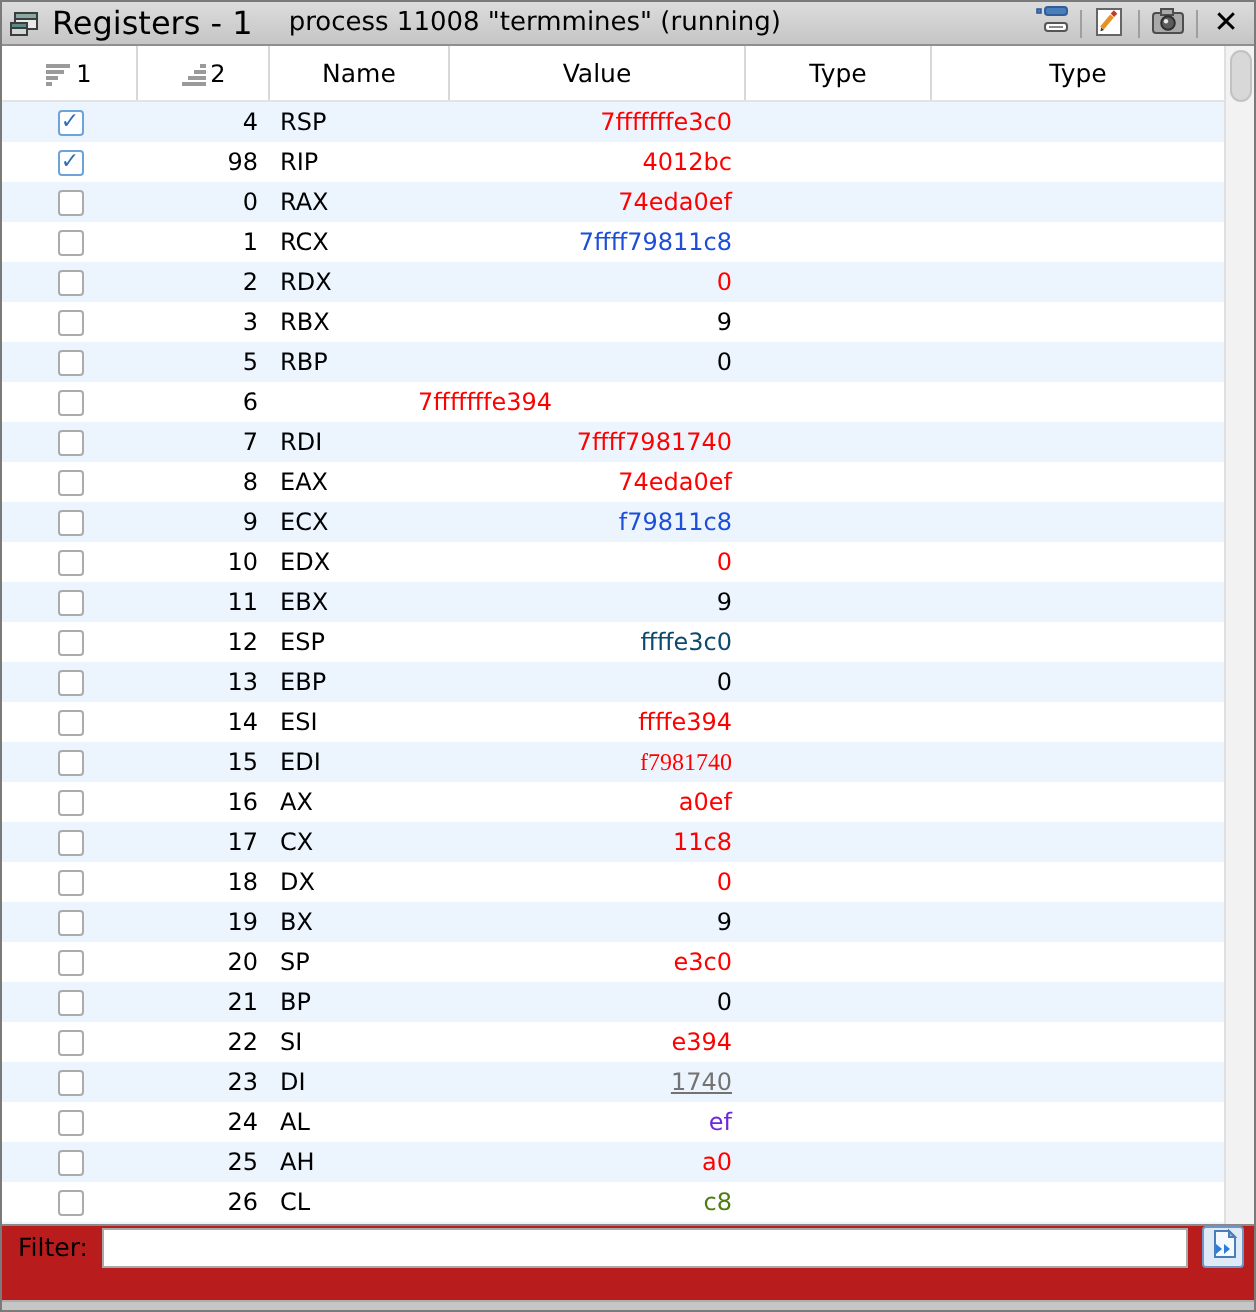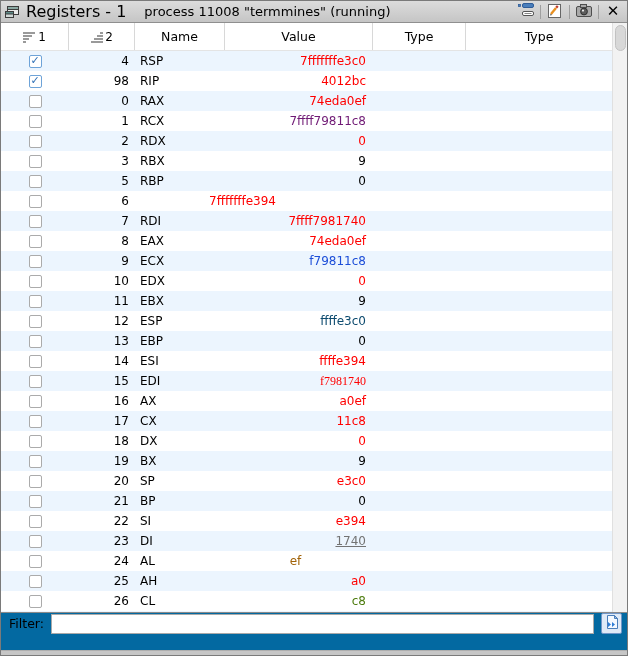--- a/index.html
+++ b/index.html
@@ -48,21 +48,21 @@
   .c-num { width:66px; text-align:right; padding-right:6px; }
   .c-name { width:90px; padding-left:5px; }
   .c-value { width:148px; text-align:right; padding-right:7px; }
   .c-type { width:93px; } .c-repr { flex:1; }
 
   .cb { width:13px; height:13px; border:1px solid #ababab; border-radius:2px; background:#fff; display:flex; align-items:center; justify-content:center; font-size:11px; line-height:1; }
   .cb.checked { border-color:#6ea3d8; color:#2f6fb4; }
   .cb.checked::after { content:"✓"; font-weight:bold; margin-top:-1px; }
 
   
-  .filterbar { flex:0 0 28px; background:#0369a1; border-top:1px solid #8a8a8a; display:flex; align-items:center; padding:0 5px 16px 8px; gap:7px; }
+  .filterbar { flex:0 0 28px; background:#b91c1c; border-top:1px solid #8a8a8a; display:flex; align-items:center; padding:0 5px 16px 8px; gap:7px; }
   .filter-label { font-size:12.5px; }
   .filter-input { flex:1; height:20px; border:1px solid #a9a9a9; background:#fff; font:inherit; padding:0 4px; outline:none; }
   .filter-btn { width:21px; height:21px; border:1px solid #7096c8; border-radius:2px; background:#dfeaf7; display:flex; align-items:center; justify-content:center; }
   .bottom-strip { flex:0 0 5px; background:#c6c6c6; border-top:1px solid #aeaeae; }
 </style>
 </head>
 <body>
 
 <div class="window">
 
@@ -172,21 +172,21 @@
     <div class="cell c-value" style="color: rgb(255, 0, 0);">74eda0ef</div>
     <div class="cell c-type"></div>
     <div class="cell c-repr"></div>
   </div>
         <div class="row">
     <div class="cell c-fav">
             <span class="cb"></span>
           </div>
     <div class="cell c-num">1</div>
     <div class="cell c-name">RCX</div>
-    <div class="cell c-value" style="color: #701a75;">7ffff79811c8</div>
+    <div class="cell c-value" style="color: #1d4ed8;">7ffff79811c8</div>
     <div class="cell c-type"></div>
     <div class="cell c-repr"></div>
   </div>
         <div class="row alt">
     <div class="cell c-fav">
             <span class="cb"></span>
           </div>
     <div class="cell c-num">2</div>
     <div class="cell c-name">RDX</div>
     <div class="cell c-value" style="color: rgb(255, 0, 0);">0</div>
@@ -391,21 +391,21 @@
     <div class="cell c-value" style="color: #737373; text-decoration: underline;">1740</div>
     <div class="cell c-type"></div>
     <div class="cell c-repr"></div>
   </div>
         <div class="row">
     <div class="cell c-fav">
             <span class="cb"></span>
           </div>
     <div class="cell c-num">24</div>
     <div class="cell c-name">AL</div>
-    <div class="cell c-value" style="color: #a16207; text-align: center;">ef</div>
+    <div class="cell c-value" style="color: #6d28d9;">ef</div>
     <div class="cell c-type"></div>
     <div class="cell c-repr"></div>
   </div>
         <div class="row alt">
     <div class="cell c-fav">
             <span class="cb"></span>
           </div>
     <div class="cell c-num">25</div>
     <div class="cell c-name">AH</div>
     <div class="cell c-value" style="color: rgb(255, 0, 0);">a0</div>

